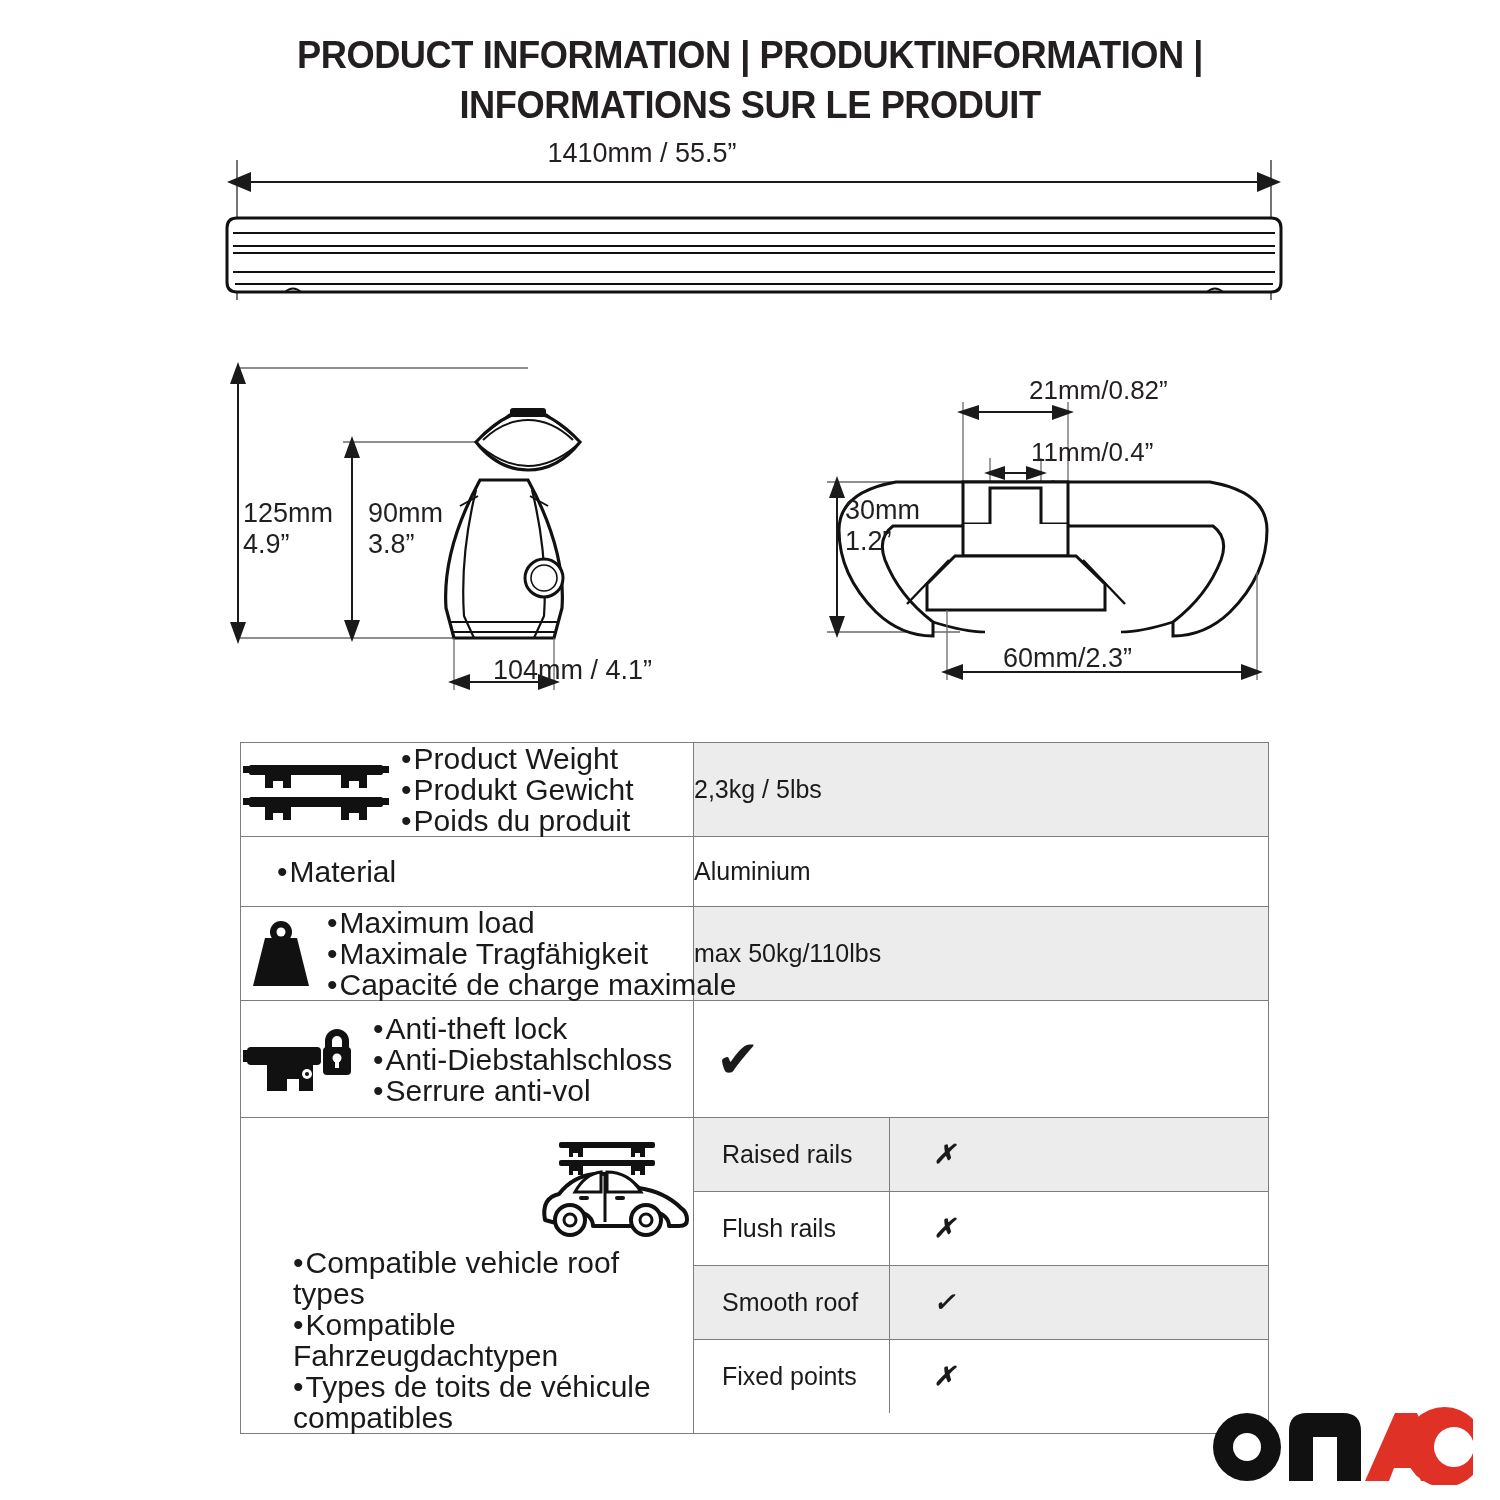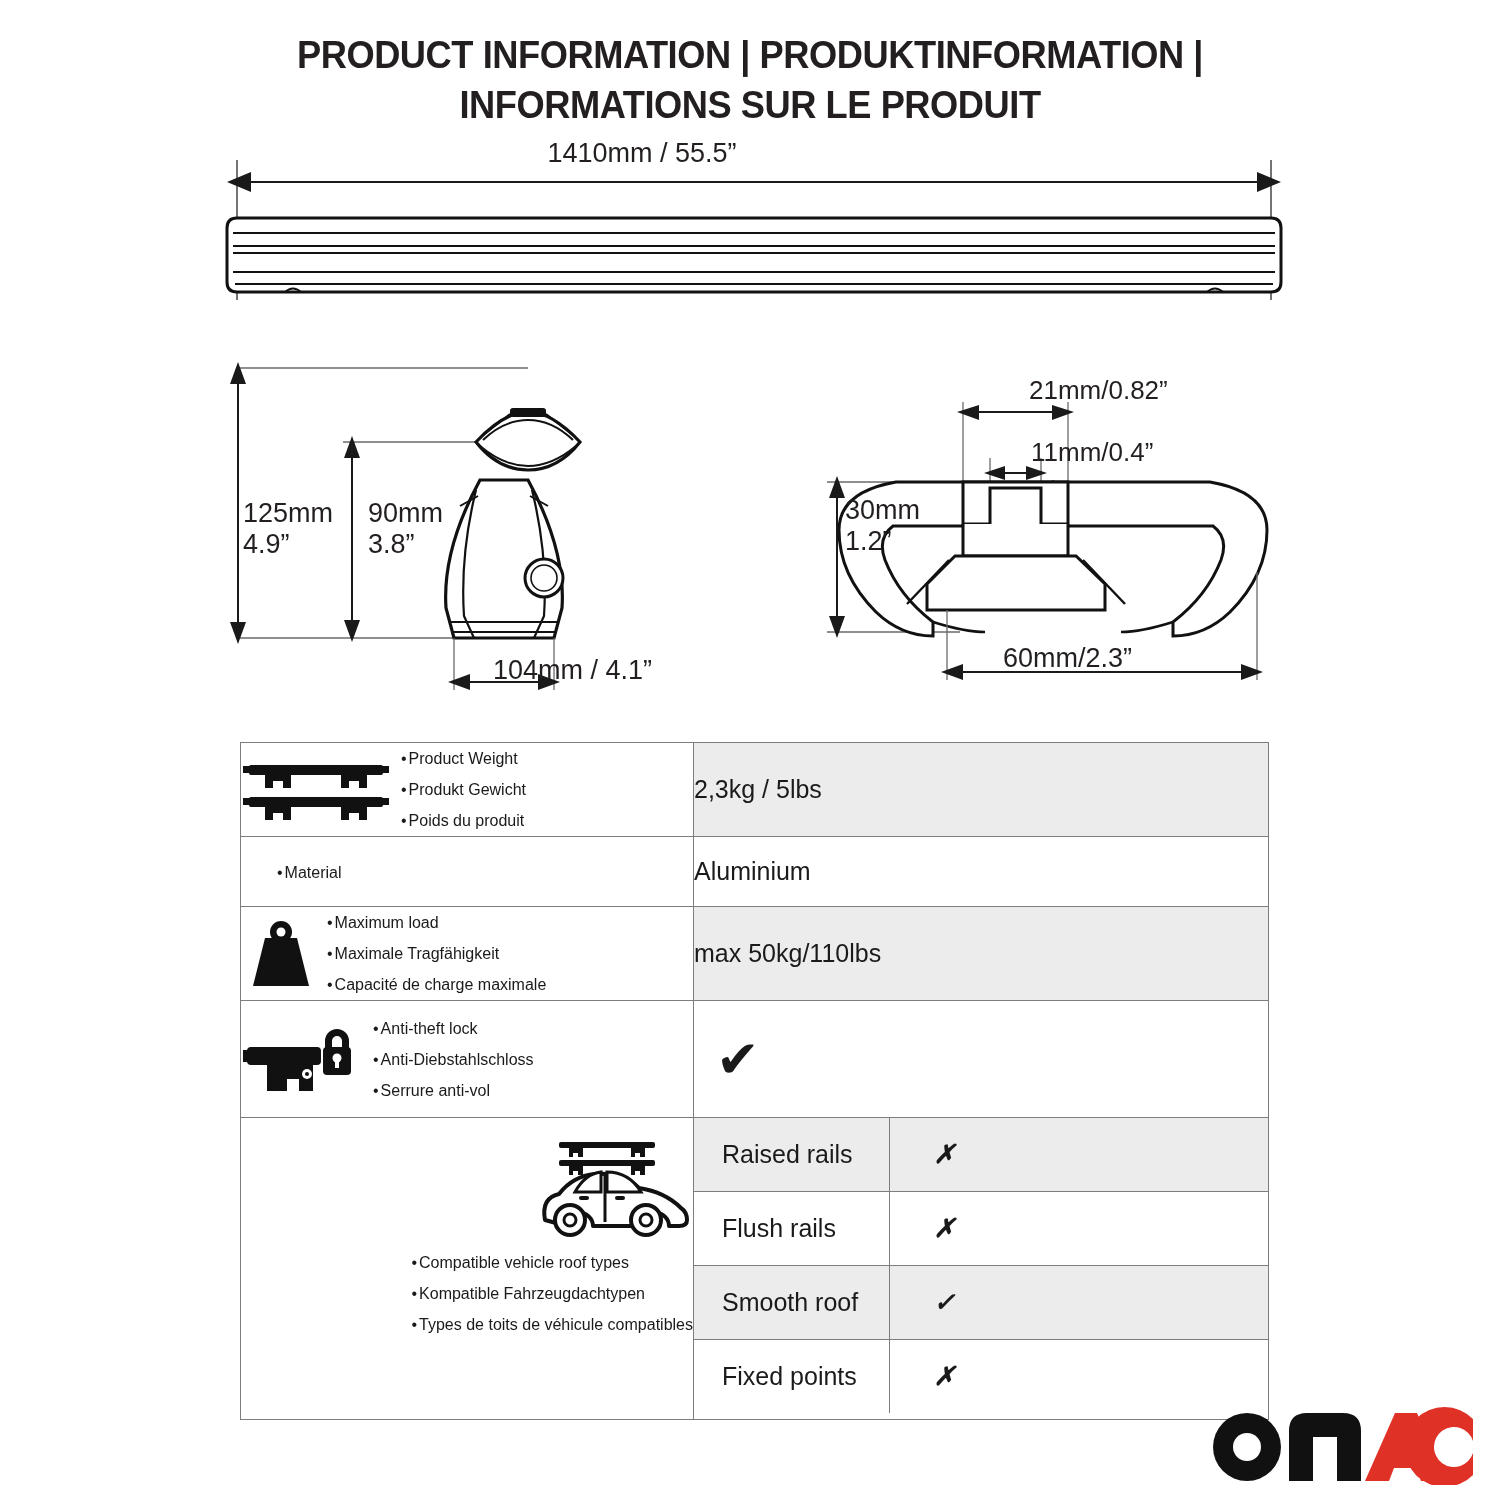--- a/index.html
+++ b/index.html
@@ -49,21 +49,21 @@
   .spec-table td{
     border:1.6px solid #7d7d7d;
     padding:0;
     vertical-align:middle;
     font-size:25px;
     color:#1a1a1a;
   }
   .shaded{background:#ececec;}
   .cell-label{padding:10px 8px 10px 14px;}
   .bullets{
-    font-size:16px;line-height:31px;white-space:nowrap;
+    font-size:30px;line-height:31px;white-space:nowrap;
   }
   .bullets div:before{content:"\2022";margin-right:2px;}
   .bullets.wrapped{white-space:normal;}
   .val{padding-left:24px;font-size:27px;}
   .icon-label-row{display:flex;align-items:center;gap:10px;}
   .icon-box{flex:0 0 auto;display:flex;align-items:center;justify-content:center;}
   .check{font-size:52px;line-height:52px;font-weight:bold;padding-left:22px;}
   .mark{font-size:26px;font-weight:bold;font-style:italic;padding-left:16px;font-family:"Liberation Serif",serif;}
   .sub-table{width:100%;border-collapse:collapse;table-layout:fixed;}
   .sub-table td{border:1.6px solid #7d7d7d;font-size:25px;height:73px;padding-left:28px;}

